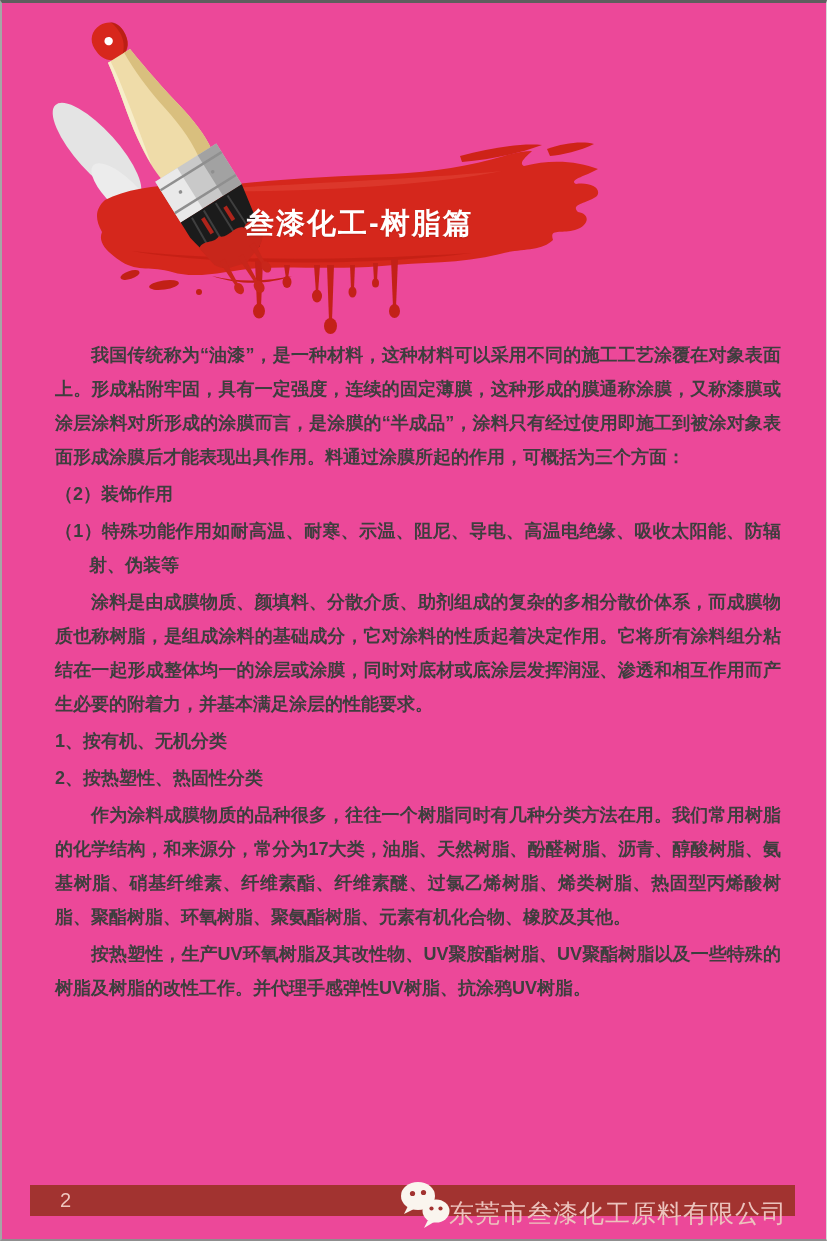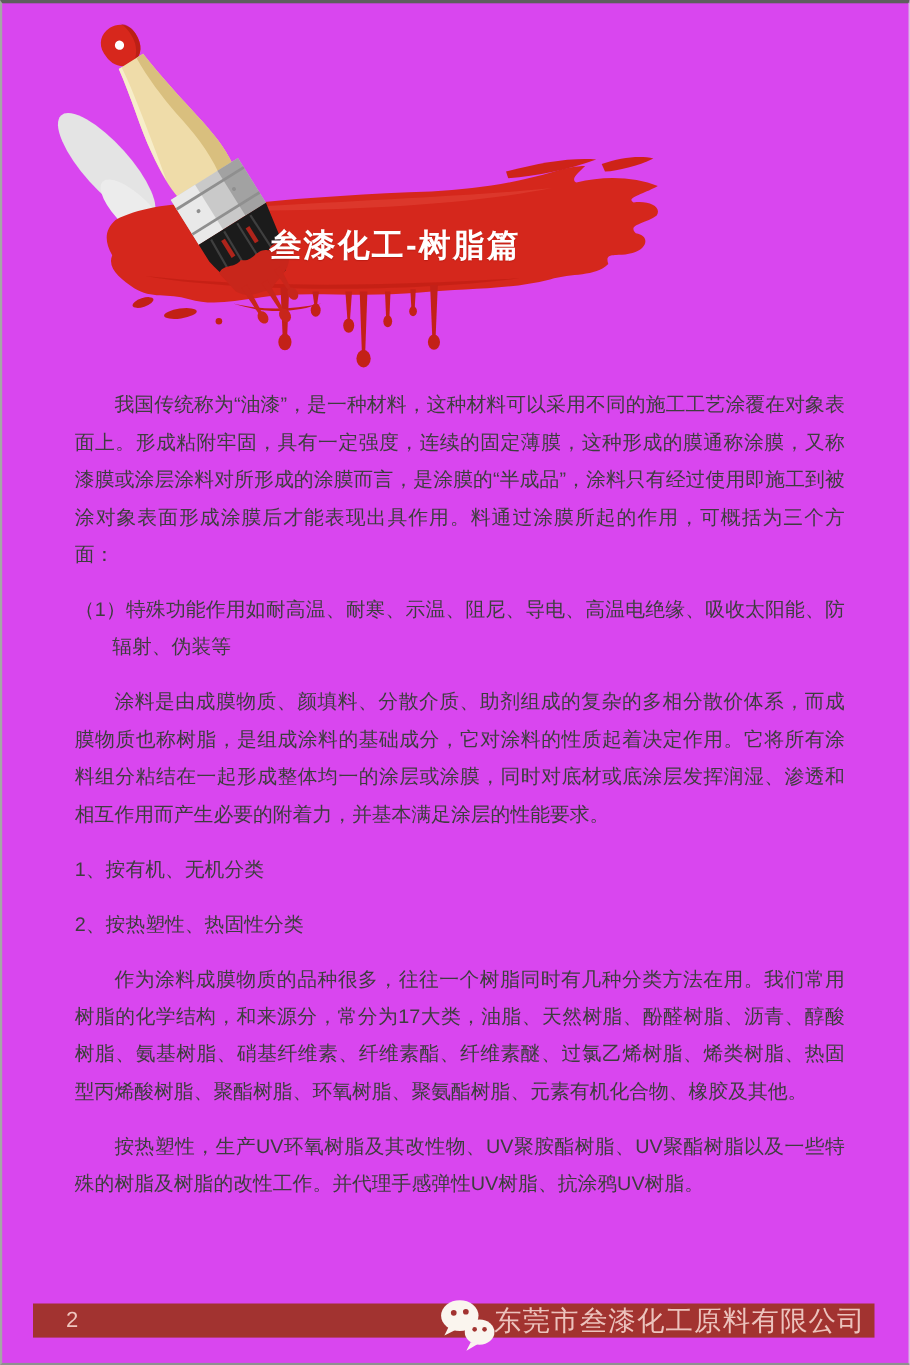--- a/index.html
+++ b/index.html
@@ -1,47 +1,47 @@
 <!DOCTYPE html>
 <html><head>
 <meta charset="utf-8">
 <style>
   html,body{margin:0;padding:0;background:#ffffff;}
   .page{
-    position:relative;width:827px;height:1241px;background:#d946ef;
+    position:relative;width:827px;height:1241px;background:#ec4899;
     box-sizing:border-box;overflow:hidden;
     border-top:3px solid #5e5e5e;border-left:2px solid #a6a6a6;
     border-right:1px solid #d8d8d8;border-bottom:2px solid #8f8f8f;
     font-family:"Liberation Sans","DejaVu Sans",sans-serif;
   }
   .header-art{position:absolute;left:0;top:0;width:827px;height:340px;}
   .header-title{
     position:absolute;left:243px;top:201px;width:260px;
     font-size:29px;font-weight:bold;color:#ffffff;letter-spacing:2px;
     white-space:nowrap;text-shadow:0 1px 1px rgba(120,0,0,.25);
   }
   .content{
     position:absolute;left:50px;top:332px;width:732px;
     font-size:18px;line-height:34px;color:#3e3e3e;
     text-align:justify;font-weight:500;
   }
-  .content p{margin:16px;}
+  .content p{margin:3px;font-weight:bold;}
   .para{text-indent:2em;}
   .li{margin-left:32px;}
   .hang{padding-left:34px;text-indent:-34px;}
   .footer-bar{
     position:absolute;left:28px;top:1182px;width:765px;height:31px;
     background:#a23330;
   }
   .page-num{
     position:absolute;left:30px;top:0;height:31px;line-height:31px;
     font-size:20px;color:#efc6bf;
   }
   .company{
-    position:absolute;right:8px;top:0;height:24px;line-height:32px;
+    position:absolute;right:8px;top:12px;height:24px;line-height:32px;
     font-size:25px;color:#ecc3bd;letter-spacing:1px;white-space:nowrap;text-align:right;
   }
   .wechat{position:absolute;left:368px;top:-4px;width:56px;height:52px;overflow:visible;}
 </style>
 </head>
 <body>
 
 <div class="page">
 
   <svg class="header-art" viewBox="0 0 827 340" xmlns="http://www.w3.org/2000/svg">
@@ -134,20 +134,21 @@
         <ellipse cx="13" cy="291" rx="4.5" ry="6" fill="#c8261b"></ellipse>
       <rect x="-17" y="216" width="4" height="18" fill="#c8261b" opacity="0.85"></rect>
       <rect x="8" y="218" width="4" height="16" fill="#c8261b" opacity="0.85"></rect>
     </g>
   </svg>
 
   <div class="header-title">叁漆化工-树脂篇</div>
 
   <div class="content">
     <p class="para">我国传统称为“油漆”，是一种材料，这种材料可以采用不同的施工工艺涂覆在对象表面上。形成粘附牢固，具有一定强度，连续的固定薄膜，这种形成的膜通称涂膜，又称漆膜或涂层涂料对所形成的涂膜而言，是涂膜的“半成品”，涂料只有经过使用即施工到被涂对象表面形成涂膜后才能表现出具作用。料通过涂膜所起的作用，可概括为三个方面：</p>
+    <p class="li">（2）装饰作用</p>
     <p class="li hang">（1）特殊功能作用如耐高温、耐寒、示温、阻尼、导电、高温电绝缘、吸收太阳能、防辐射、伪装等</p>
     <p class="para">涂料是由成膜物质、颜填料、分散介质、助剂组成的复杂的多相分散价体系，而成膜物质也称树脂，是组成涂料的基础成分，它对涂料的性质起着决定作用。它将所有涂料组分粘结在一起形成整体均一的涂层或涂膜，同时对底材或底涂层发挥润湿、渗透和相互作用而产生必要的附着力，并基本满足涂层的性能要求。</p>
     <p class="li">1、按有机、无机分类</p>
     <p class="li">2、按热塑性、热固性分类</p>
     <p class="para">作为涂料成膜物质的品种很多，往往一个树脂同时有几种分类方法在用。我们常用树脂的化学结构，和来源分，常分为17大类，油脂、天然树脂、酚醛树脂、沥青、醇酸树脂、氨基树脂、硝基纤维素、纤维素酯、纤维素醚、过氯乙烯树脂、烯类树脂、热固型丙烯酸树脂、聚酯树脂、环氧树脂、聚氨酯树脂、元素有机化合物、橡胶及其他。</p>
     <p class="para">按热塑性，生产UV环氧树脂及其改性物、UV聚胺酯树脂、UV聚酯树脂以及一些特殊的树脂及树脂的改性工作。并代理手感弹性UV树脂、抗涂鸦UV树脂。</p>
   </div>
 
   <div class="footer-bar">
     <span class="page-num">2</span>

